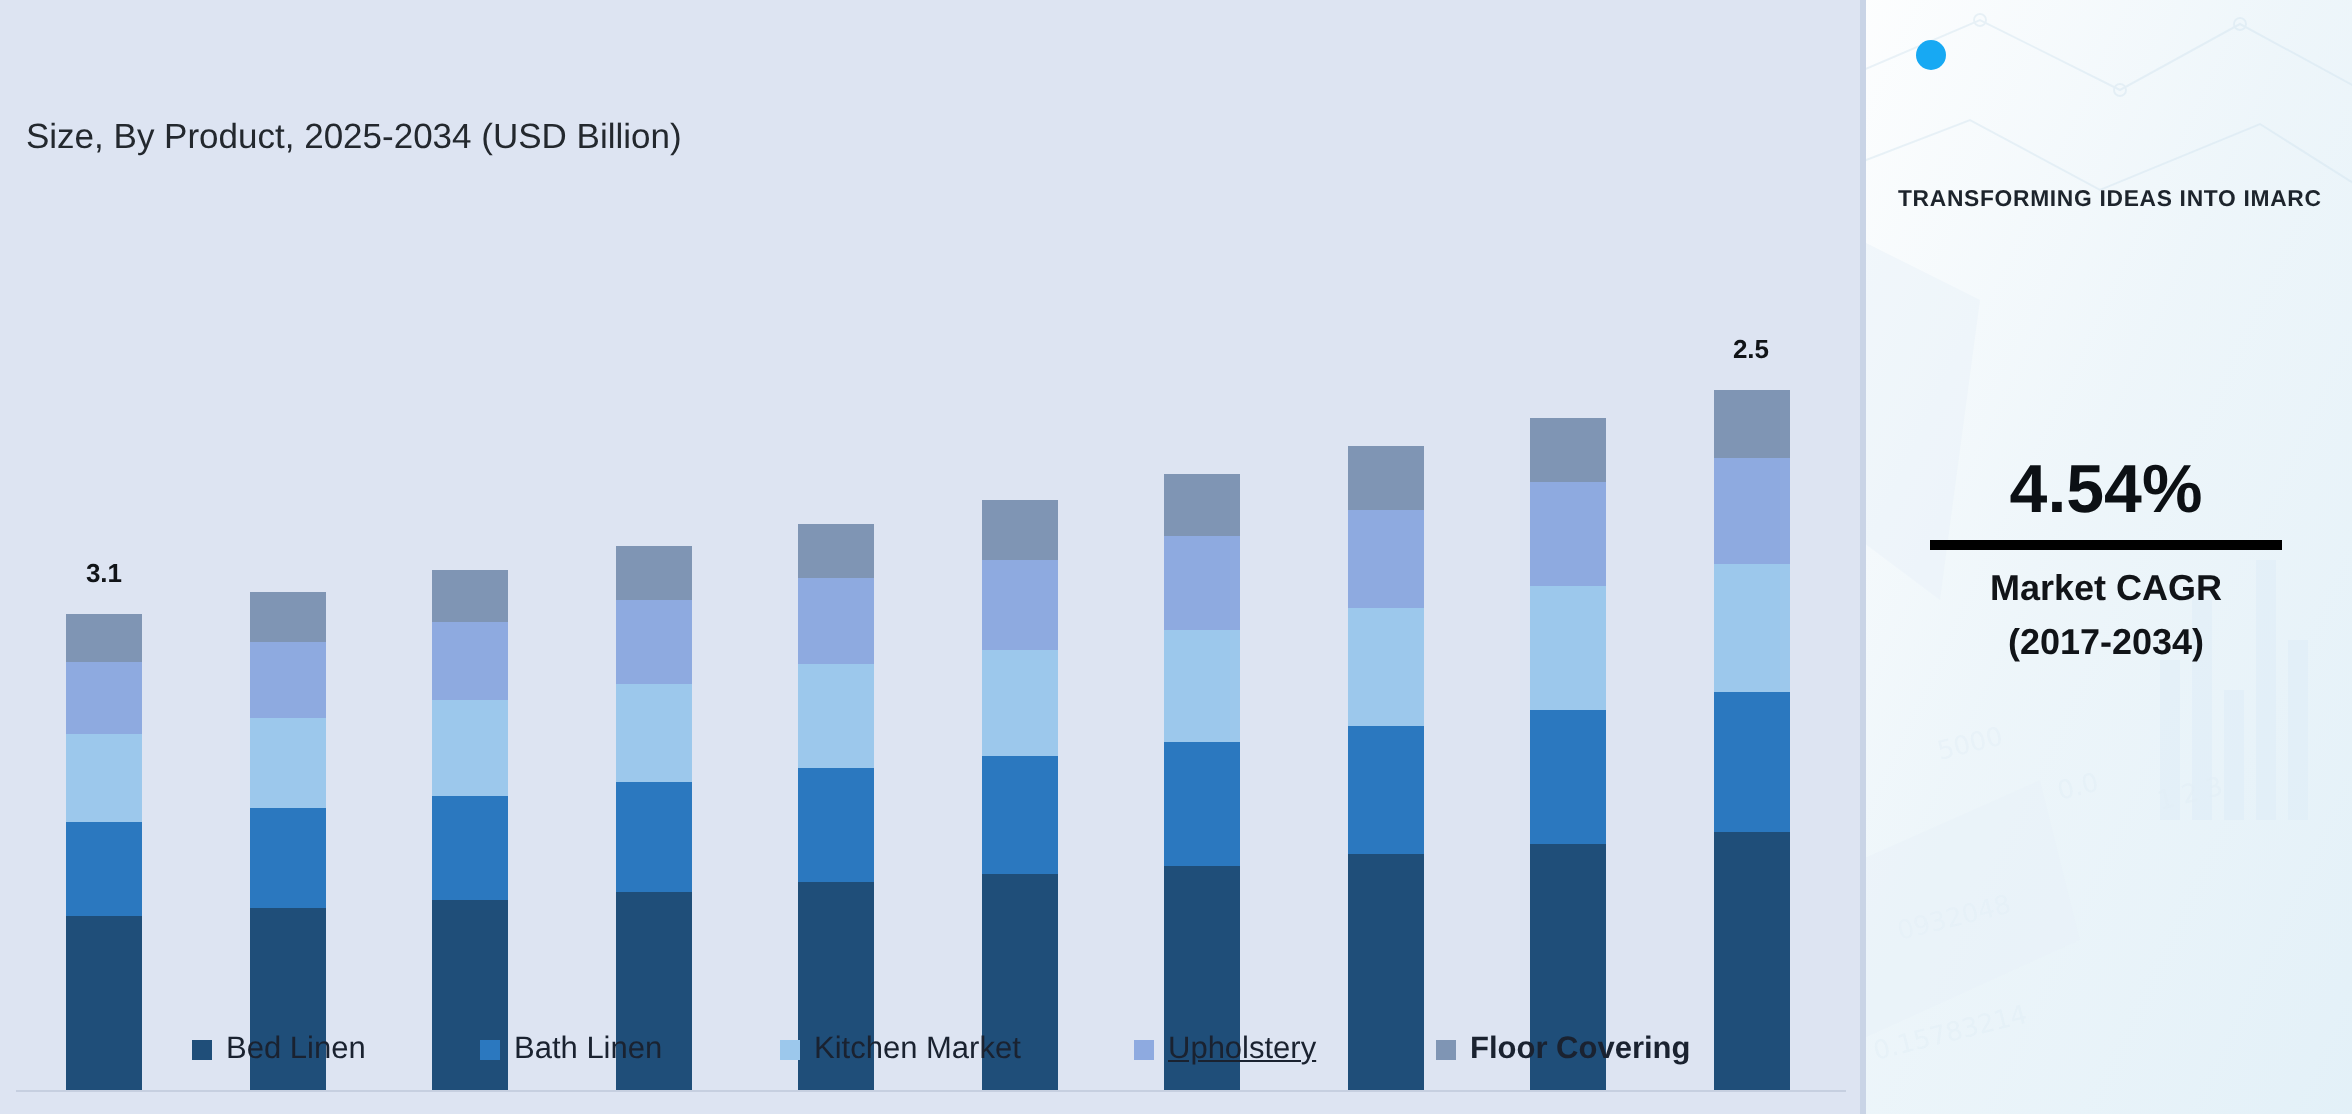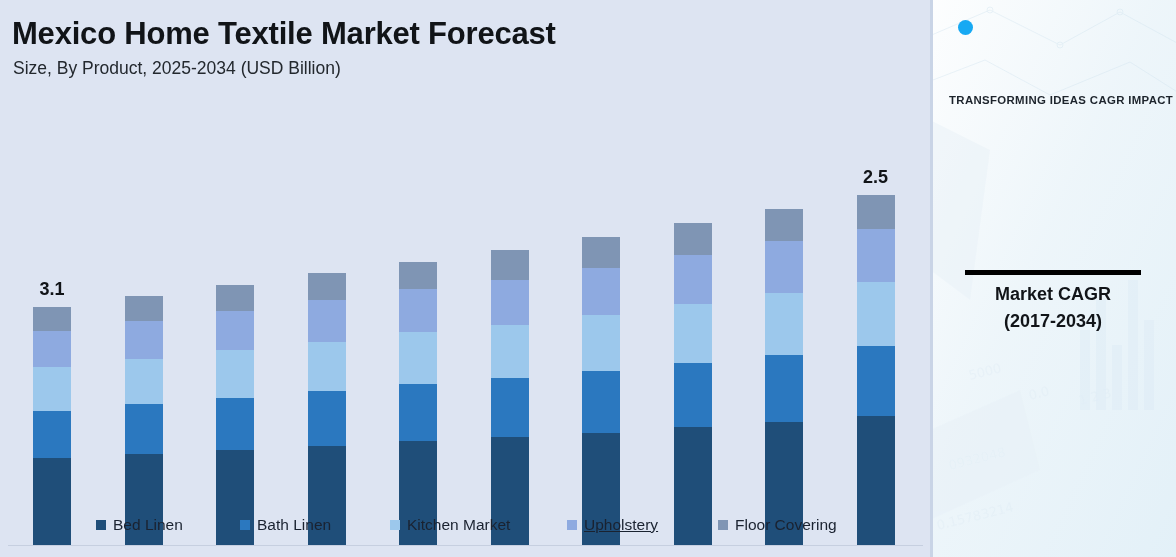--- a/index.html
+++ b/index.html
@@ -35,21 +35,21 @@
   }
 
   .bar{
     position:absolute;bottom:0;width:38px;
     display:flex;flex-direction:column;justify-content:flex-end;
   }
   .seg{width:100%;display:block;}
 
   .bar-total{
     position:absolute;
-    font-size:18px;font-weight:bold;color:#111418;
+    font-size:13px;font-weight:bold;color:#111418;
     text-align:center;width:60px;
   }
 
   .xlabels{position:absolute;left:0;top:470px;width:930px;height:30px;}
   .xlabel{
     position:absolute;width:70px;text-align:center;
     font-size:16.5px;color:#1a2230;
   }
 
   
@@ -119,21 +119,20 @@
     font-size:10.5px;color:#22272e;line-height:14px;
   }
 </style>
 </head>
 <body>
 
 <div id="root">
 
   <div class="chart-panel">
 
-    <div class="title">Mexico Home Textile Market Forecast</div>
     <div class="subtitle">Size, By Product, 2025-2034 (USD Billion)</div>
 
     <div class="plot">
       <div class="baseline"></div>
       <div id="bars-layer">
           <div class="bar" style="left: 33px; height: 238px; top: 222px;">
             <div class="seg" style="height: 23.8px; background: rgb(127, 149, 180);"></div>
             <div class="seg" style="height: 36.4px; background: rgb(142, 170, 224);"></div>
             <div class="seg" style="height: 43.4px; background: rgb(156, 200, 236);"></div>
             <div class="seg" style="height: 47.6px; background: rgb(43, 120, 191);"></div>
@@ -231,21 +230,21 @@
           <span>Bath Linen</span>
         </div>
         <div class="legend-item" style="left: 390px;">
           <span class="legend-swatch" style="background: rgb(156, 200, 236);"></span>
           <span>Kitchen Market</span>
         </div>
         <div class="legend-item" style="left: 567px; text-decoration: underline;">
           <span class="legend-swatch" style="background: rgb(142, 170, 224);"></span>
           <span>Upholstery</span>
         </div>
-        <div class="legend-item" style="left: 718px;">
+        <div class="legend-item" style="left: 718px; font-weight: bold;">
           <span class="legend-swatch" style="background: rgb(127, 149, 180);"></span>
           <span>Floor Covering</span>
         </div>
       </div>
   </div>
 
   <div class="right-panel">
     <div class="rp-bg"></div>
     <svg class="rp-bg-shapes" width="246" height="557" viewBox="0 0 246 557">
       <g stroke="#cfe2ee" stroke-width="1" fill="none" opacity="0.8">
@@ -271,21 +270,22 @@
         <text x="100" y="400" transform="rotate(-14 100 400)">0.0</text>
         <text x="150" y="405" transform="rotate(-14 150 405)">1 2 3</text>
         <text x="20" y="470" transform="rotate(-14 20 470)">0932048</text>
         <text x="8" y="530" transform="rotate(-14 8 530)">0.15783214</text>
       </g>
     </svg>
     <div class="divider-left"></div>
 
     <div class="logo-wrap">
       <div class="logo-dot"></div>
-      <div class="logo-tagline">TRANSFORMING IDEAS CAGR IMPACT</div>
+      <div class="logo-tagline">TRANSFORMING IDEAS INTO IMARC</div>
     </div>
 
+    <div class="cagr-value">4.54%</div>
     <div class="cagr-rule"></div>
     <div class="cagr-label">Market CAGR</div>
     <div class="cagr-period">(2017-2034)</div>
 
   </div>
 </div>
 
 </body></html>

